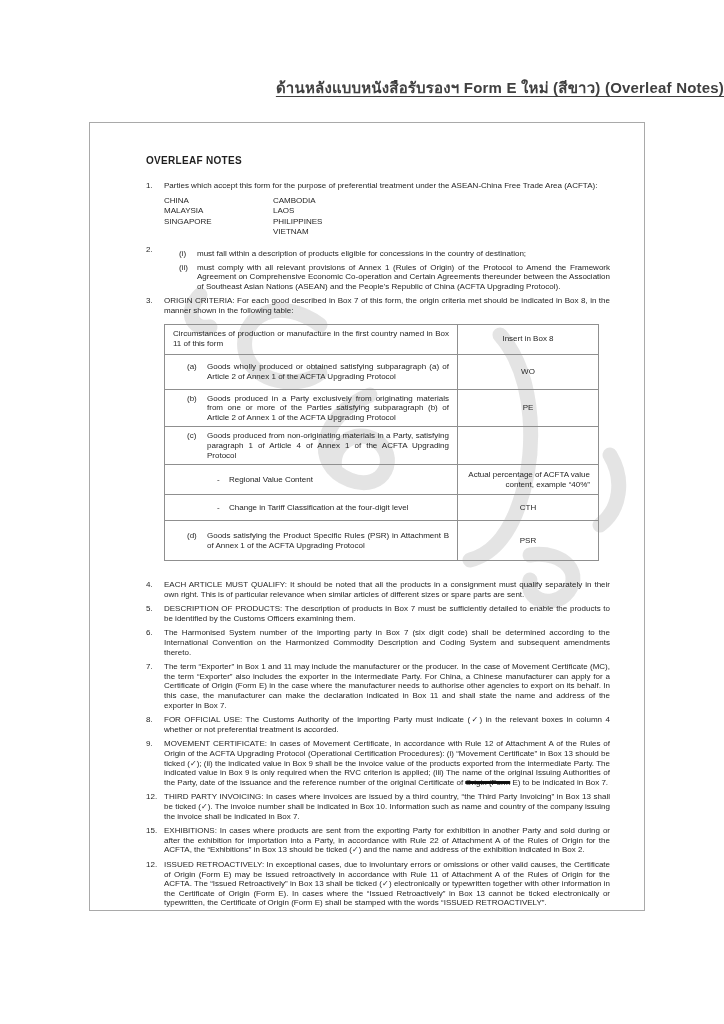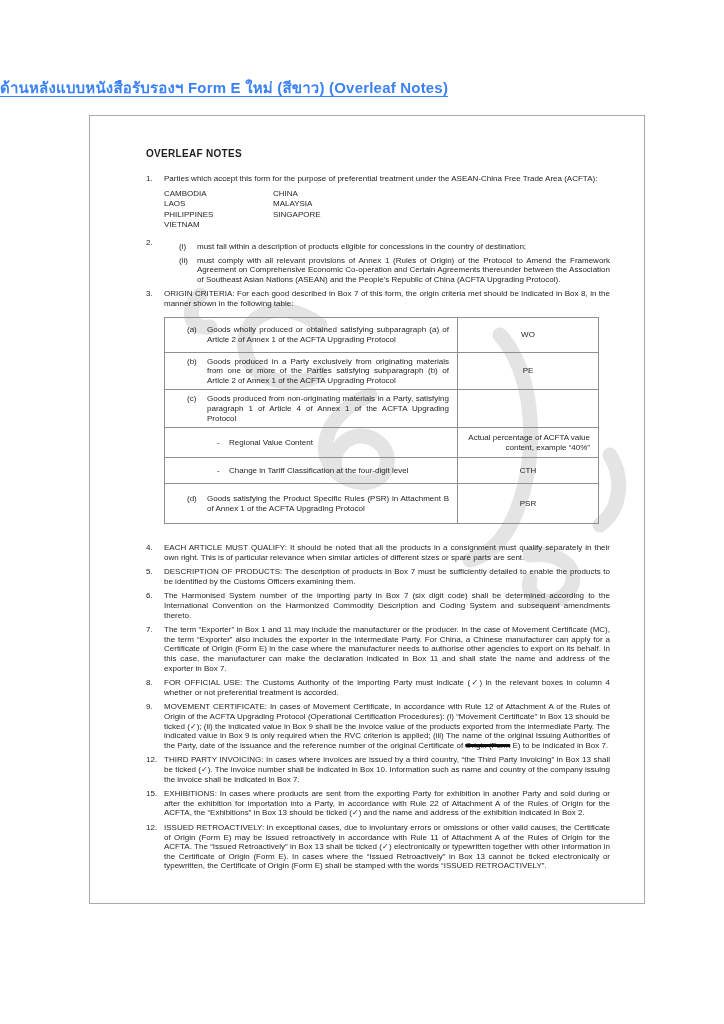--- a/index.html
+++ b/index.html
@@ -5,26 +5,26 @@
   * { margin:0; padding:0; box-sizing:border-box; }
   html,body { background:#ffffff; }
   body {
     width:724px; height:1024px; position:relative; overflow:hidden;
     font-family:"Liberation Sans","DejaVu Sans",sans-serif;
     color:#262626;
     -webkit-font-smoothing:antialiased;
   }
   .page-title {
     position:absolute; top:76px; left:0; width:100%;
-    text-align:left; font-size:15px; font-weight:bold;
+    text-align:right; font-size:15px; font-weight:bold;
     text-decoration:underline; text-underline-offset:3px;
-    color:#3b82f6; letter-spacing:.2px;
+    color:#404040; letter-spacing:.2px;
   }
   .doc-box {
-    position:absolute; left:89px; top:115px; width:556px; height:789px;
+    position:absolute; left:89px; top:122px; width:556px; height:789px;
     border:1px solid #a9a9a9; background:transparent;
     padding:32px 34px 0 56px; z-index:1;
   }
   .watermark-svg {
     position:absolute; left:170px; top:255px; width:470px; height:380px;
     z-index:0; pointer-events:none;
   }
   .doc-heading {
     font-size:10px; font-weight:bold; letter-spacing:.3px;
     margin-bottom:15px; color:#1e1e1e;
@@ -75,29 +75,29 @@
 <div class="doc-box">
 
   <div class="doc-heading">OVERLEAF NOTES</div>
 
   <div class="note">
     <span class="note-num">1.</span>
     <div class="note-body">
       <div>Parties which accept this form for the purpose of preferential treatment under the ASEAN-China Free Trade Area (ACFTA):</div>
       <div class="countries">
         <div>
+          <span>CHINA</span>
+          <span>MALAYSIA</span>
+          <span>SINGAPORE</span>
+        </div>
+        <div>
           <span>CAMBODIA</span>
           <span>LAOS</span>
           <span>PHILIPPINES</span>
           <span>VIETNAM</span>
-        </div>
-        <div>
-          <span>CHINA</span>
-          <span>MALAYSIA</span>
-          <span>SINGAPORE</span>
         </div>
       </div>
     </div>
   </div>
 
   <div class="note">
     <span class="note-num">2.</span>
     <div class="note-body">
       <div class="sub-item">
         <span class="sub-num">(i)</span>
@@ -109,20 +109,24 @@
       </div>
     </div>
   </div>
 
   <div class="note">
     <span class="note-num">3.</span>
     <div class="note-body">
       <div>ORIGIN CRITERIA: For each good described in Box 7 of this form, the origin criteria met should be indicated in Box 8, in the manner shown in the following table:</div>
       <table class="criteria-table">
         <tbody>
+          <tr class="tr-h">
+            <td class="cell-left">Circumstances of production or manufacture in the first country named in Box 11 of this form</td>
+            <td class="cell-right">Insert in Box 8</td>
+          </tr>
           <tr class="tr-a">
             <td class="cell-left">
               <div class="lrow">
                 <span class="row-label">(a)</span>
                 <span class="row-text">Goods wholly produced or obtained satisfying subparagraph (a) of Article 2 of Annex 1 of the ACFTA Upgrading Protocol</span>
               </div>
             </td>
             <td class="cell-right">WO</td>
           </tr>
           <tr class="tr-b">

